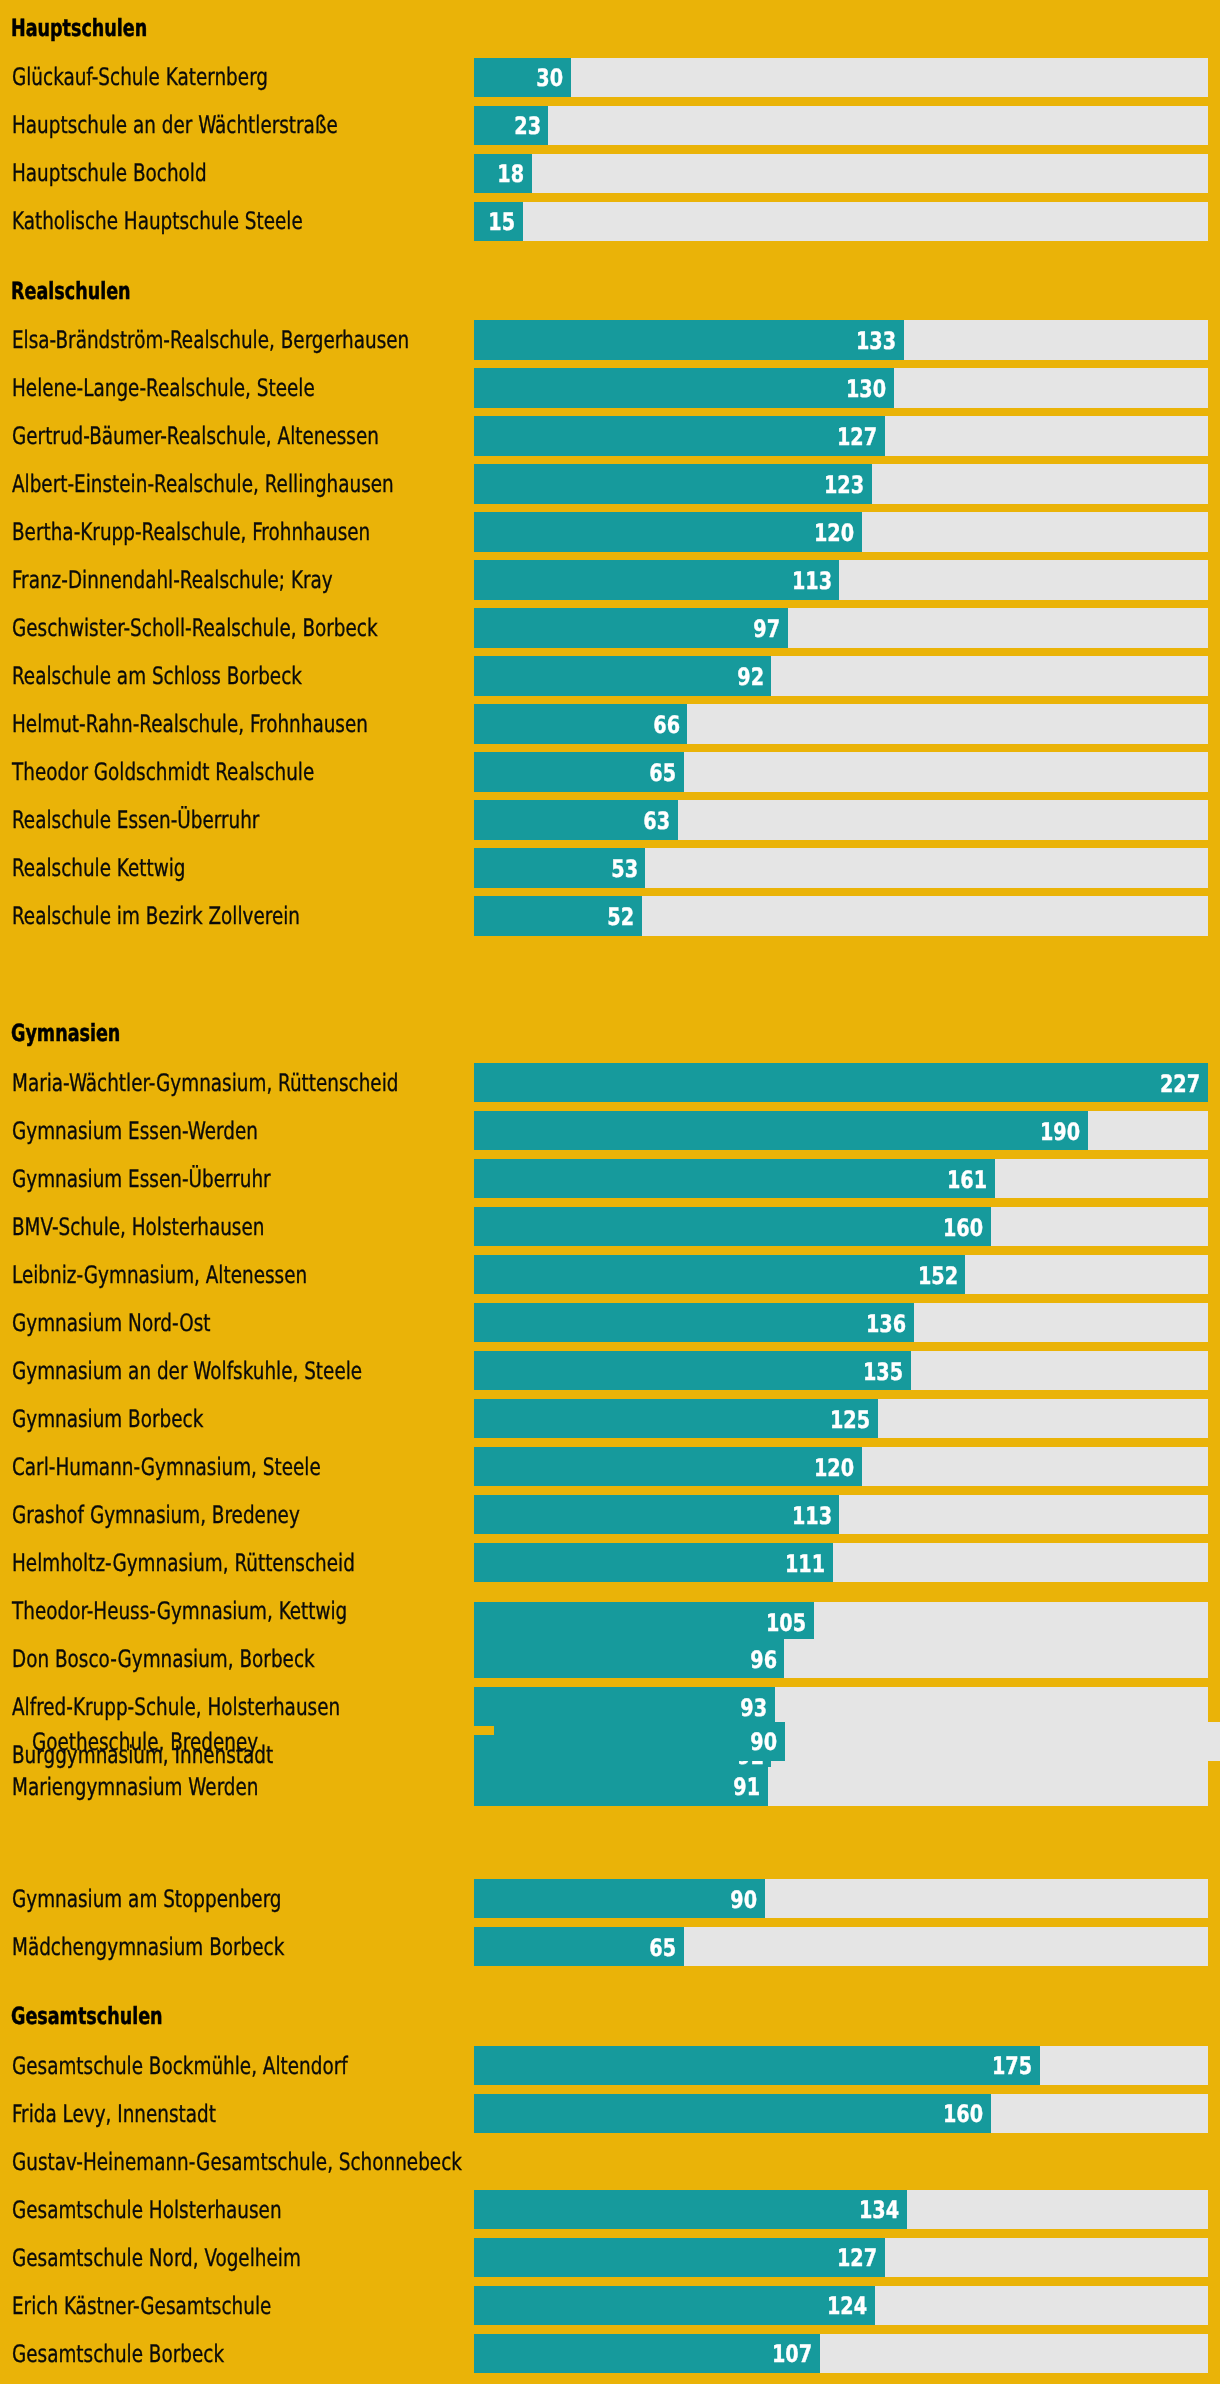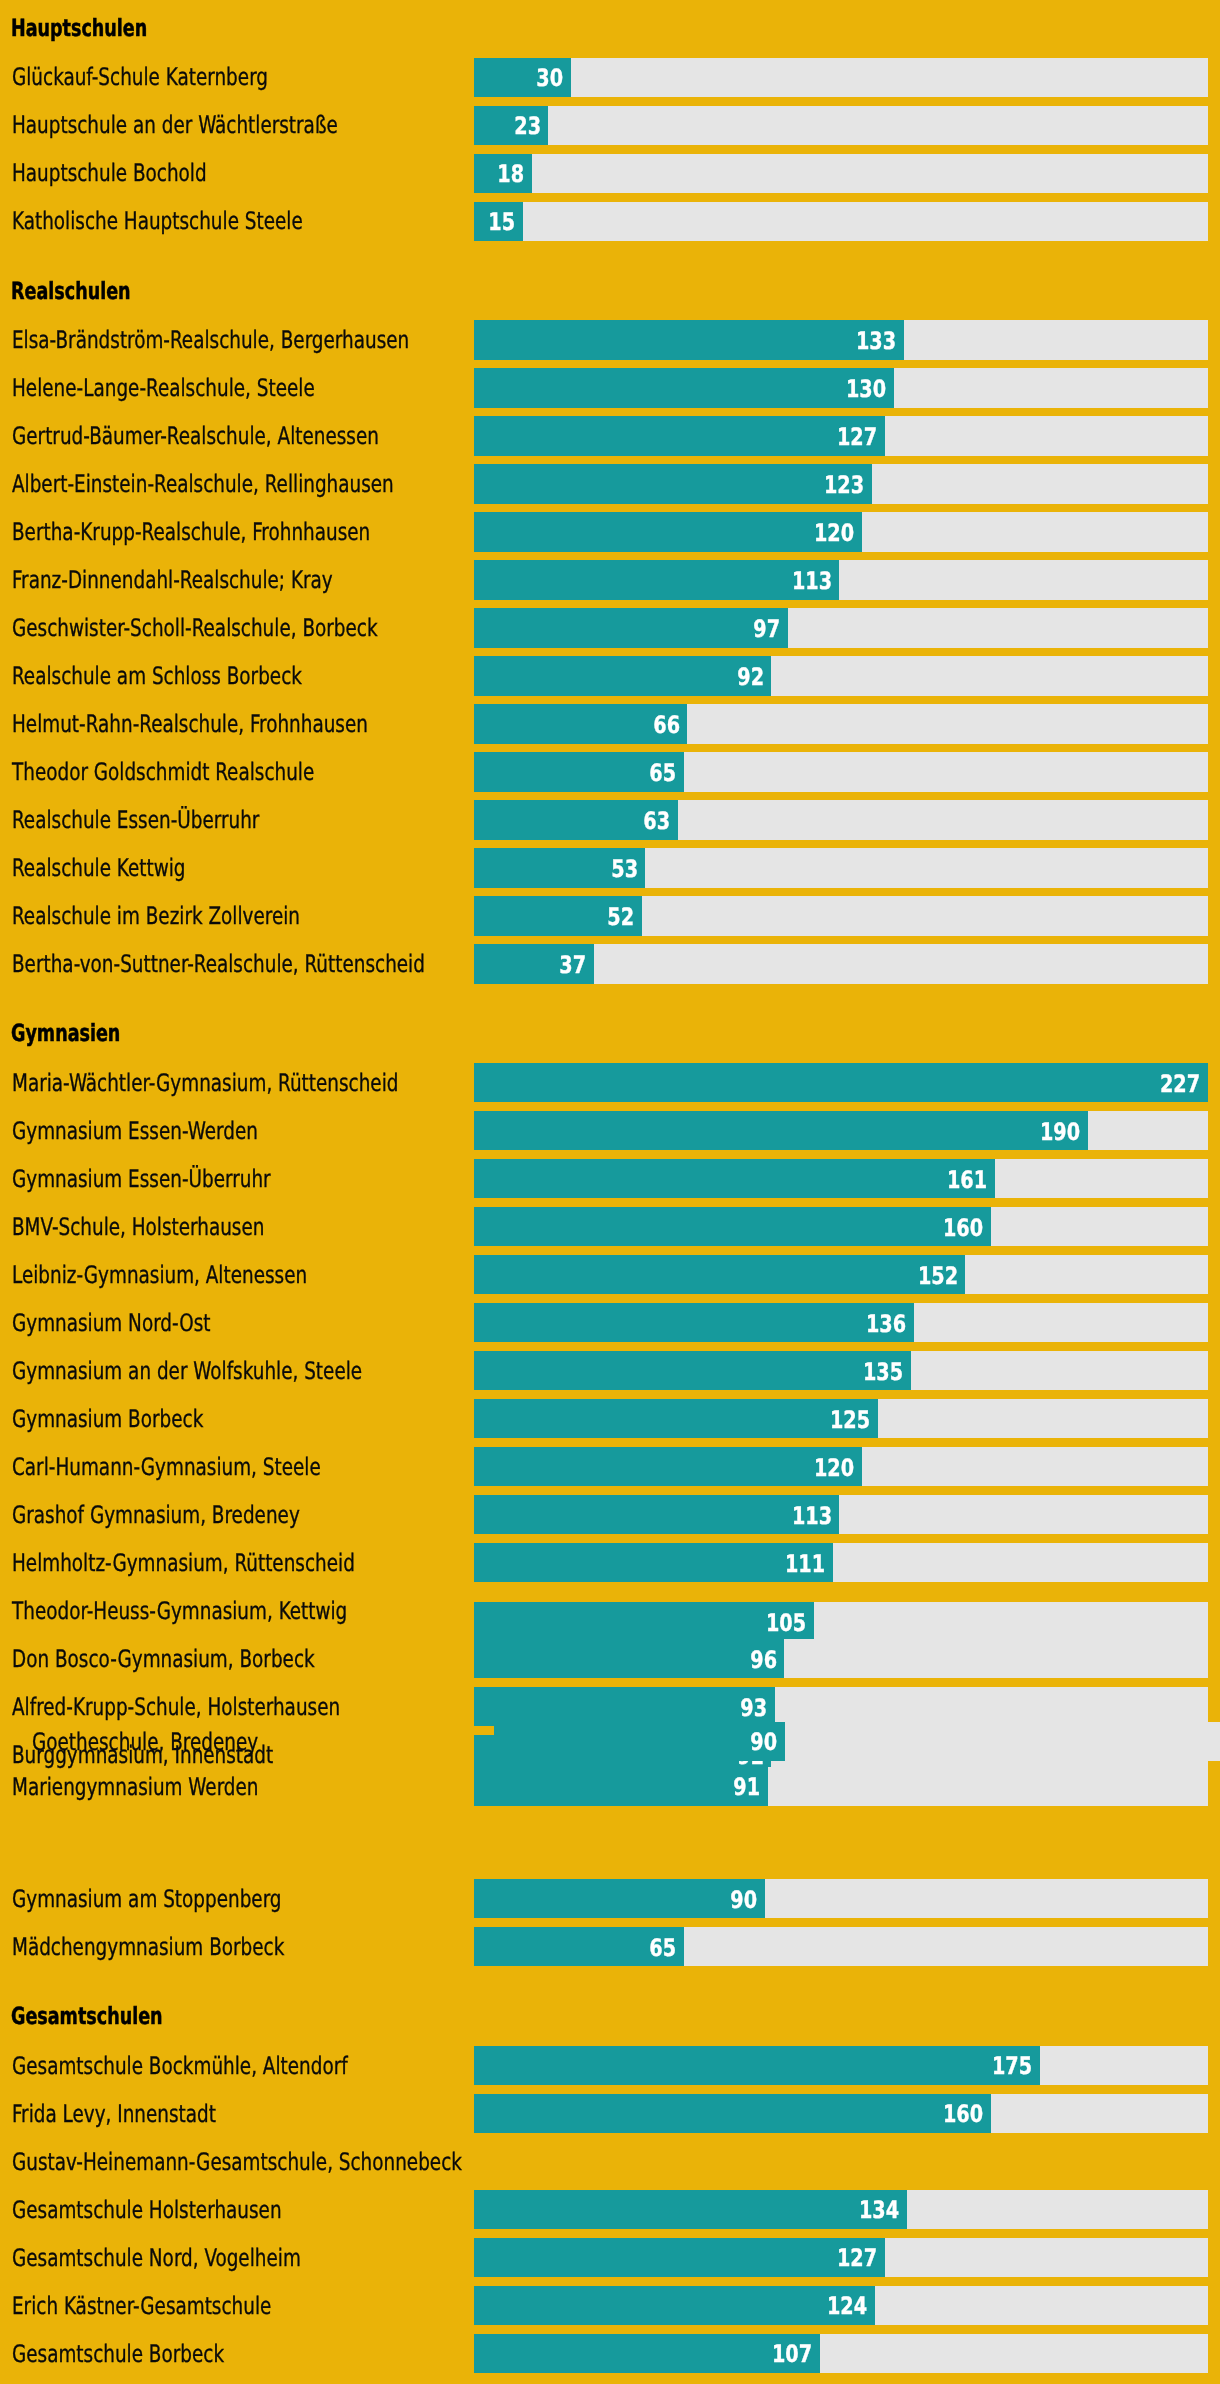--- a/index.html
+++ b/index.html
@@ -209,28 +209,20 @@
     </div>
   </div>
     <div class="row" style="top: 896.4px; height: 39.3px;">
     <div class="row-label" style="left: 12px; top: 7.5px;">Realschule im Bezirk Zollverein</div>
     <div class="track" style="left: 474px; width: 734px; top: 0px; height: 39.3px;">
       <div class="bar" style="width: 168.141px;">
         <div class="bar-value" style="right: 7.8px; top: 8.45px;">52</div>
       </div>
     </div>
   </div>
-    <div class="row" style="top: 944.4px; height: 39.3px;">
-    <div class="row-label" style="left: 12px; top: 7.5px;">Bertha-von-Suttner-Realschule, Rüttenscheid</div>
-    <div class="track" style="left: 474px; width: 734px; top: 0px; height: 39.3px;">
-      <div class="bar" style="width: 119.639px;">
-        <div class="bar-value" style="right: 7.8px; top: 8.45px;">37</div>
-      </div>
-    </div>
-  </div>
     <div class="section-title" style="left: 11px; top: 1022.3px;">Gymnasien</div>
     <div class="row" style="top: 1063.2px; height: 39.3px;">
     <div class="row-label" style="left: 12px; top: 7.5px;">Maria-Wächtler-Gymnasium, Rüttenscheid</div>
     <div class="track" style="left: 474px; width: 734px; top: 0px; height: 39.3px;">
       <div class="bar" style="width: 734px;">
         <div class="bar-value" style="right: 7.8px; top: 8.45px;">227</div>
       </div>
     </div>
   </div>
     <div class="row" style="top: 1111.2px; height: 39.3px;">

